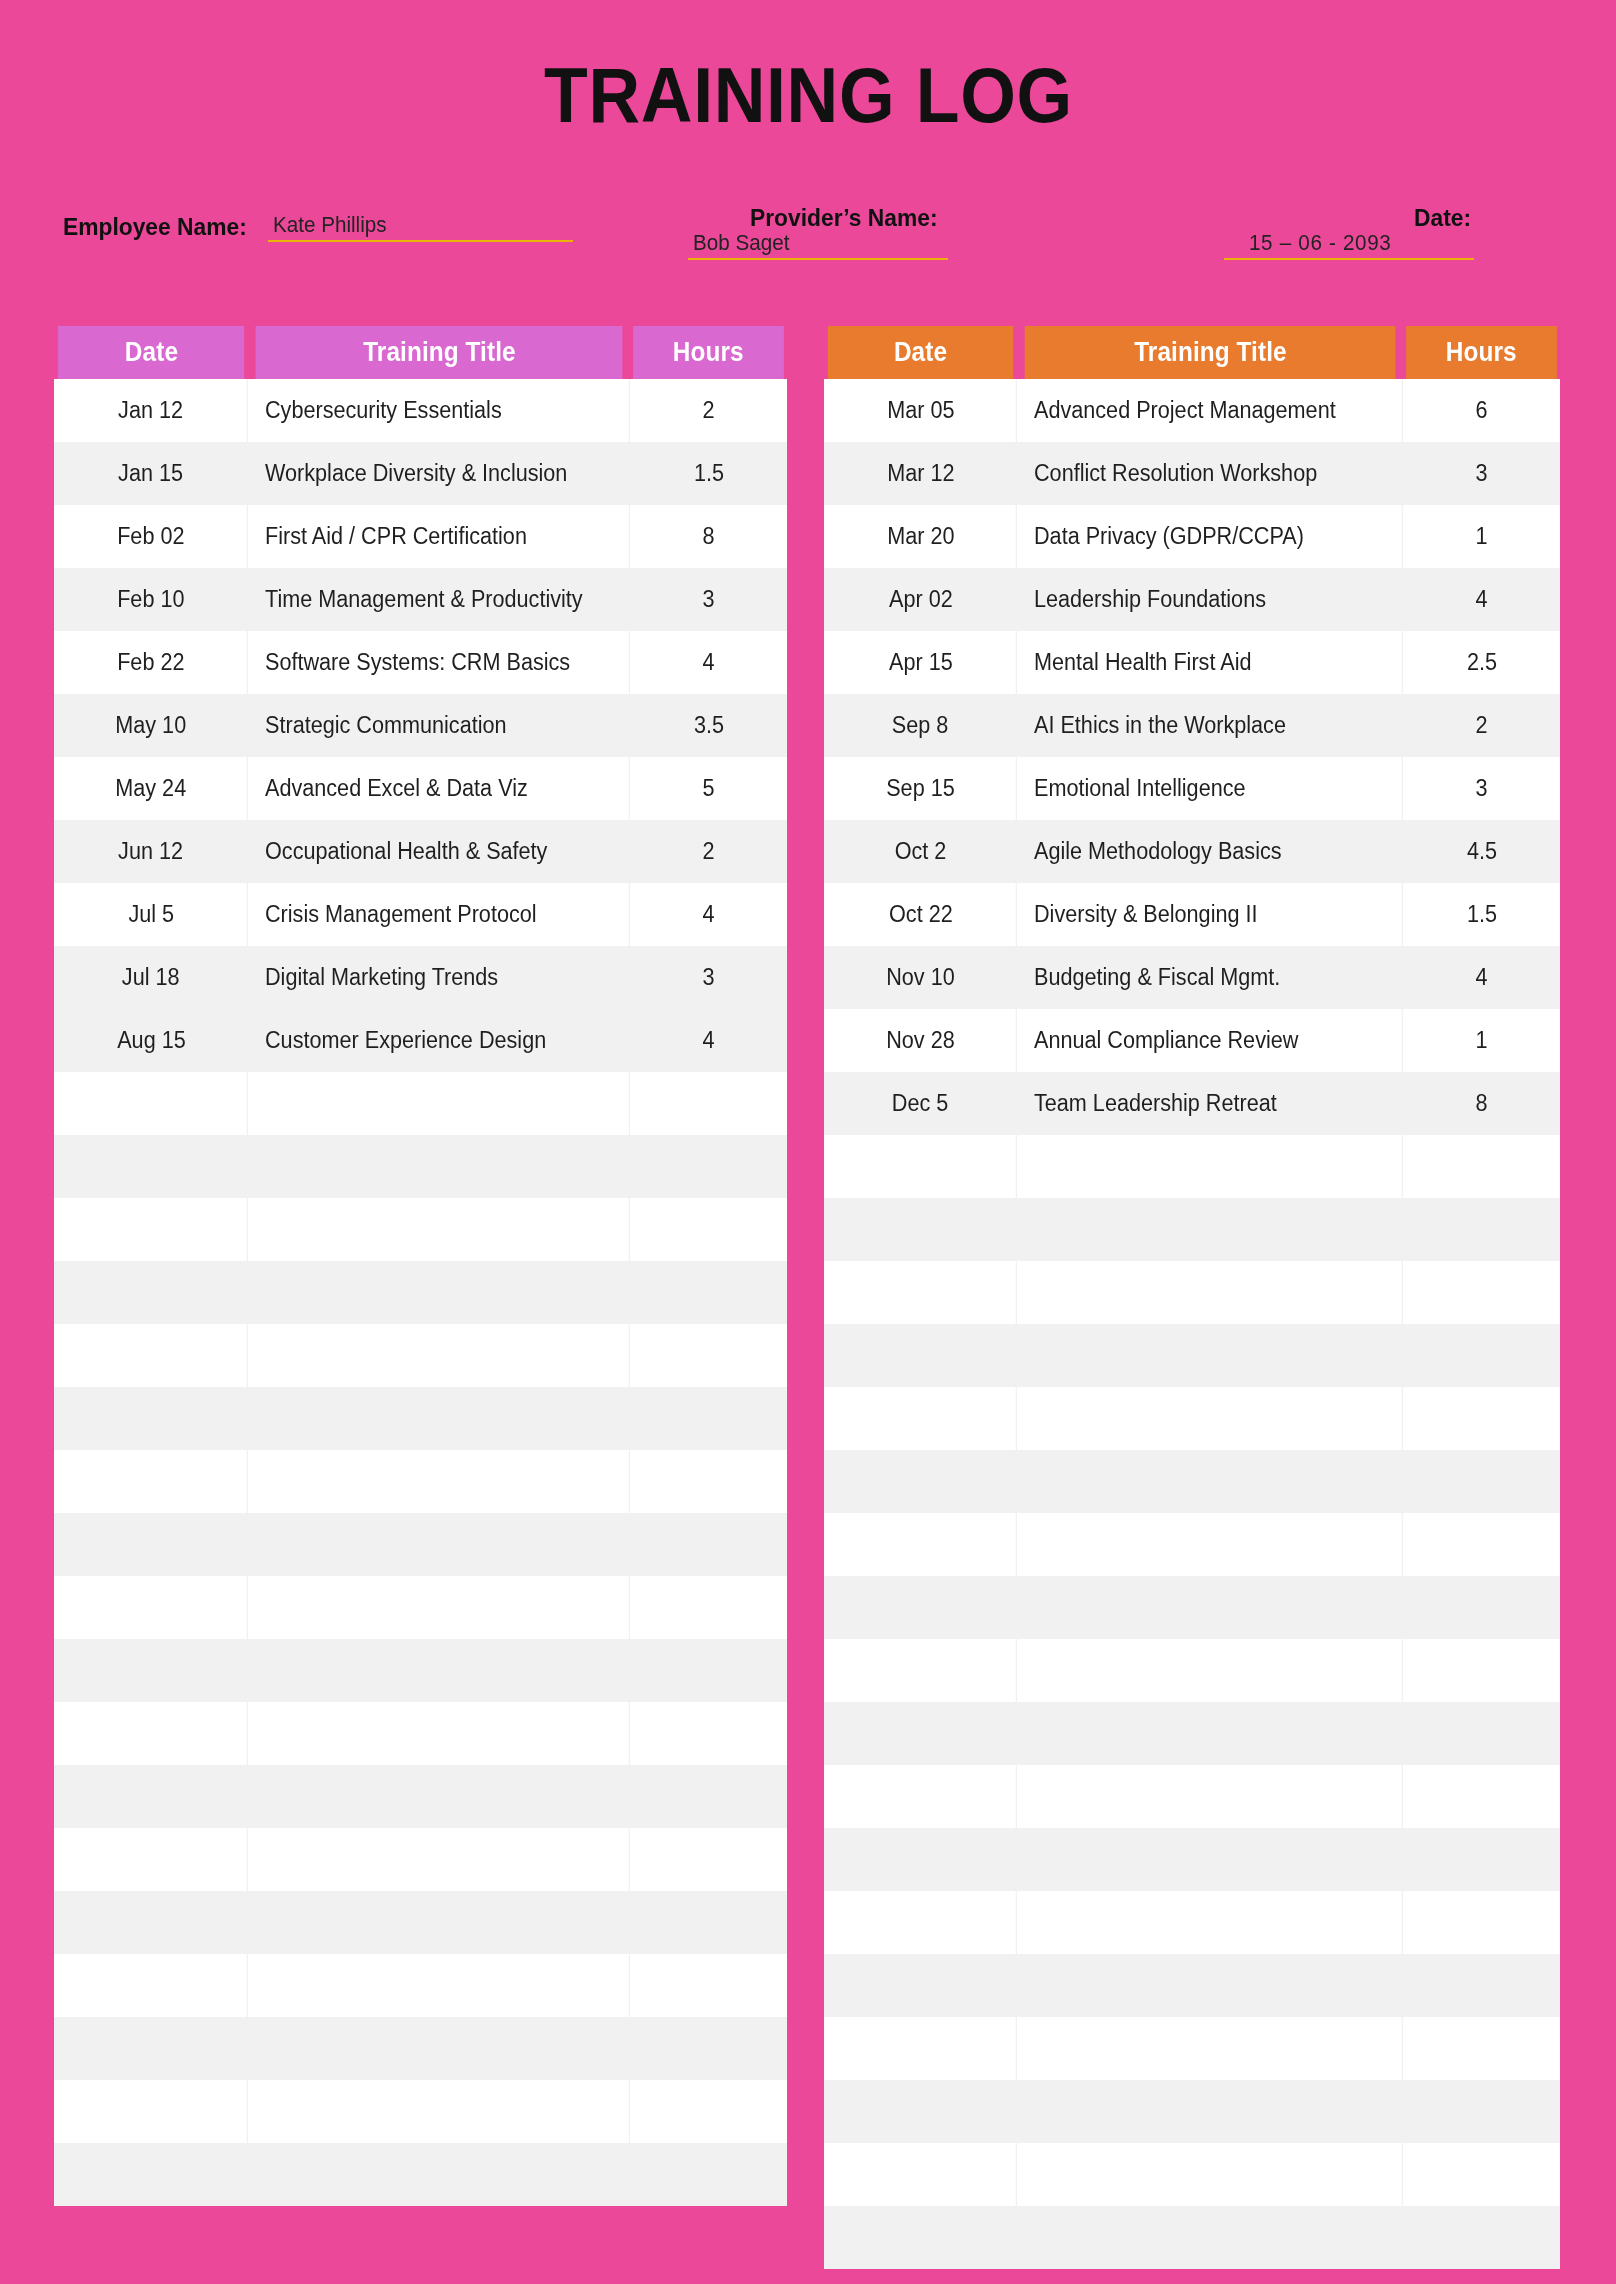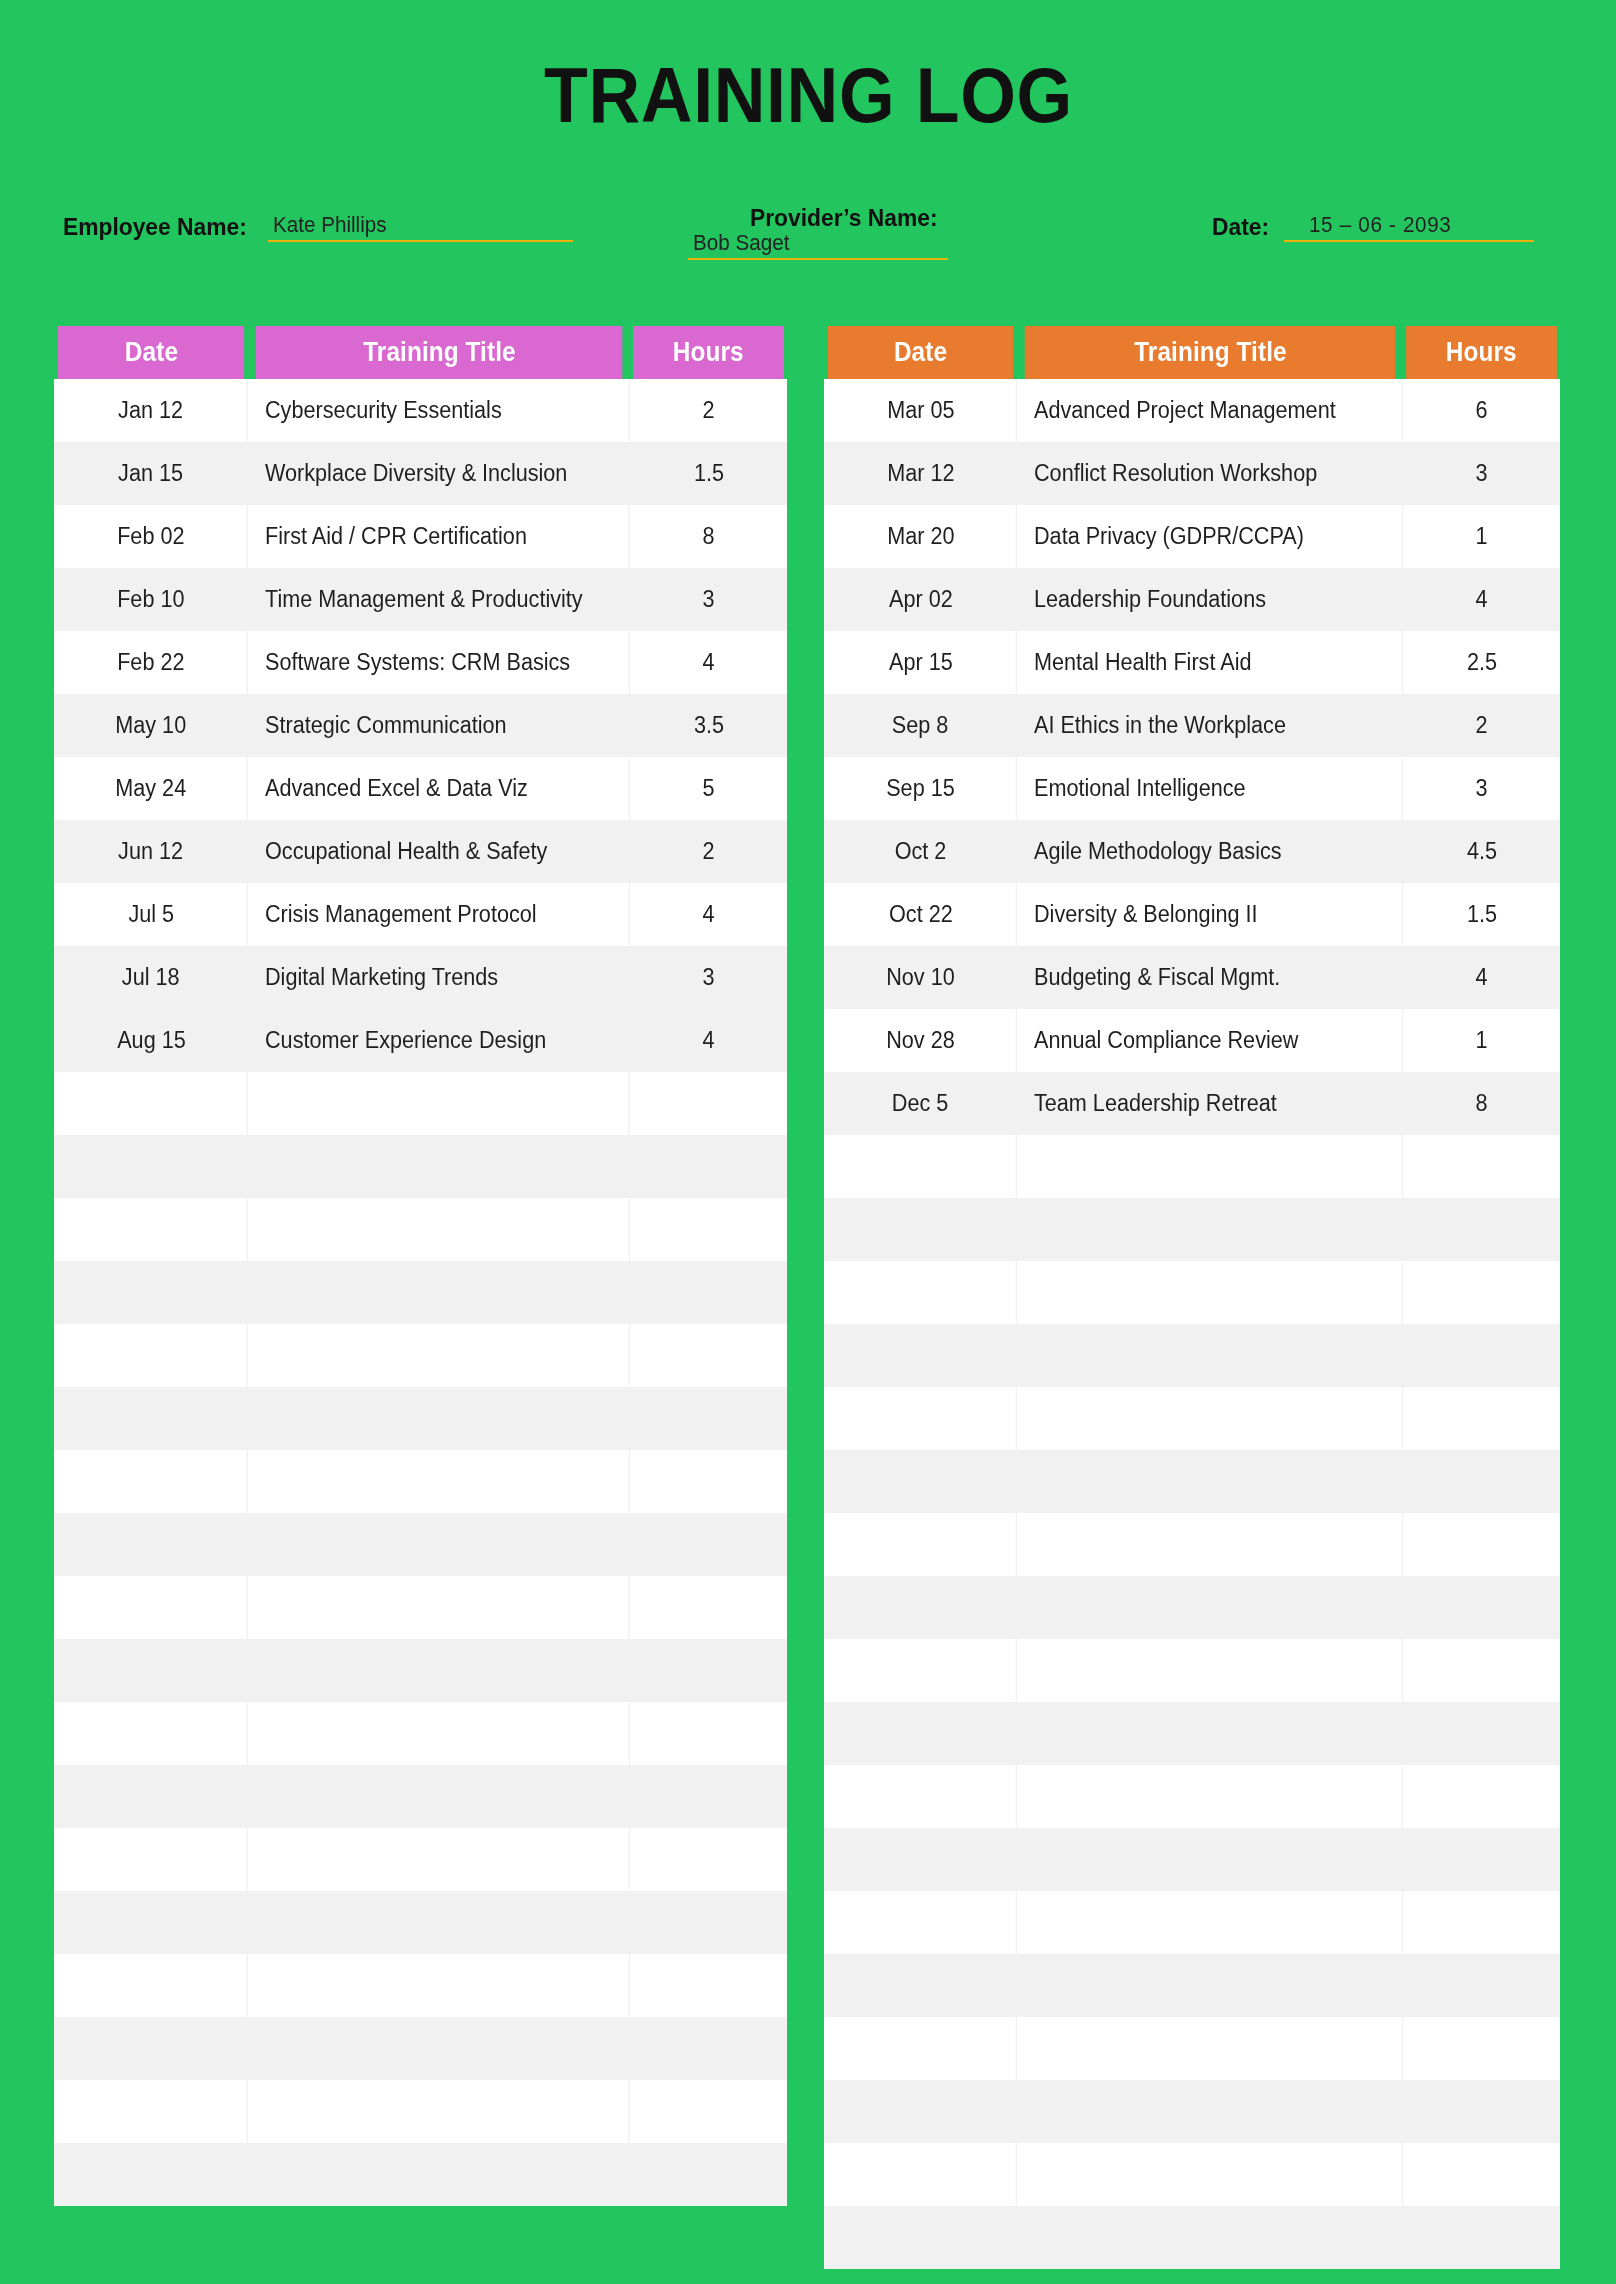--- a/index.html
+++ b/index.html
@@ -11,21 +11,21 @@
     width: 1617px;
     height: 2284px;
     position: relative;
     font-family: "Liberation Sans", sans-serif;
     -webkit-font-smoothing: antialiased;
   }
 
   .page {
     position: absolute;
     inset: 0;
-    background: #22c55e;
+    background: #ec4899;
   }
 
   
   .doc-title {
     position: absolute;
     top: 53px;
     left: 0;
     width: 1617px;
     text-align: center;
     font-family: "Liberation Sans", sans-serif;
@@ -78,21 +78,21 @@
     padding: 0 5.2px 3.9px 5.2px;
     line-height: 1;
     transform: scaleX(0.96);
     transform-origin: left bottom;
   }
 
   #field-employee { left: 63px; }
   #field-employee .meta-value-wrap { width: 305px; }
   #field-provider { left: 676px; flex-direction: column; }
   #field-provider .meta-value-wrap { width: 260px; }
-  #field-date { left: 1212px; }
+  #field-date { left: 1212px; flex-direction: column; }
   #field-date .meta-value-wrap { width: 250px; }
   #field-date .meta-value { padding-left: 26px; letter-spacing: 0.7px; }
 
   
   .tables {
     position: absolute;
     top: 326px;
     left: 0;
     width: 1617px;
   }

